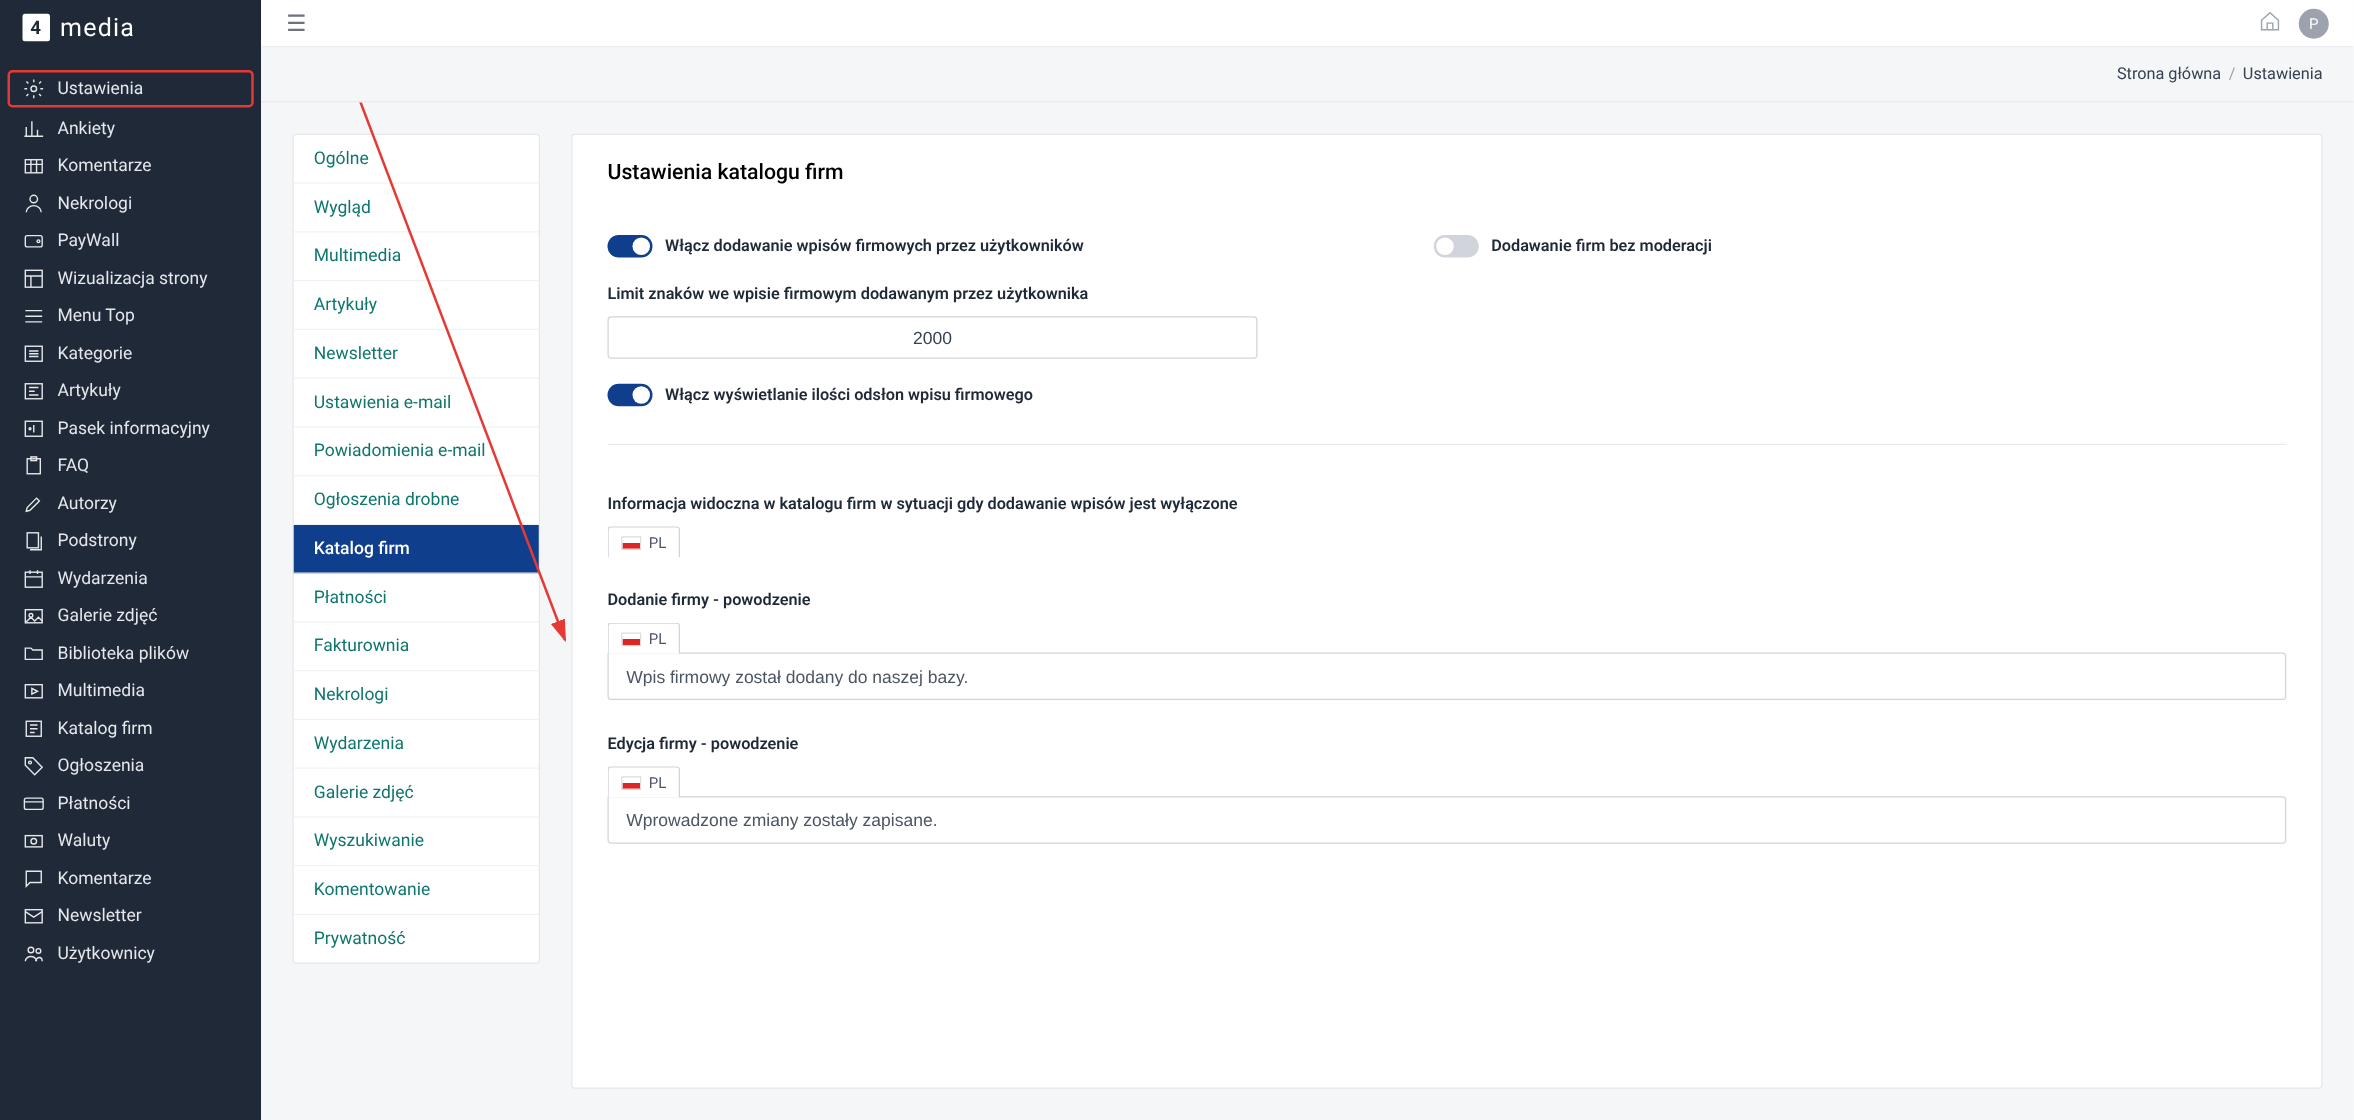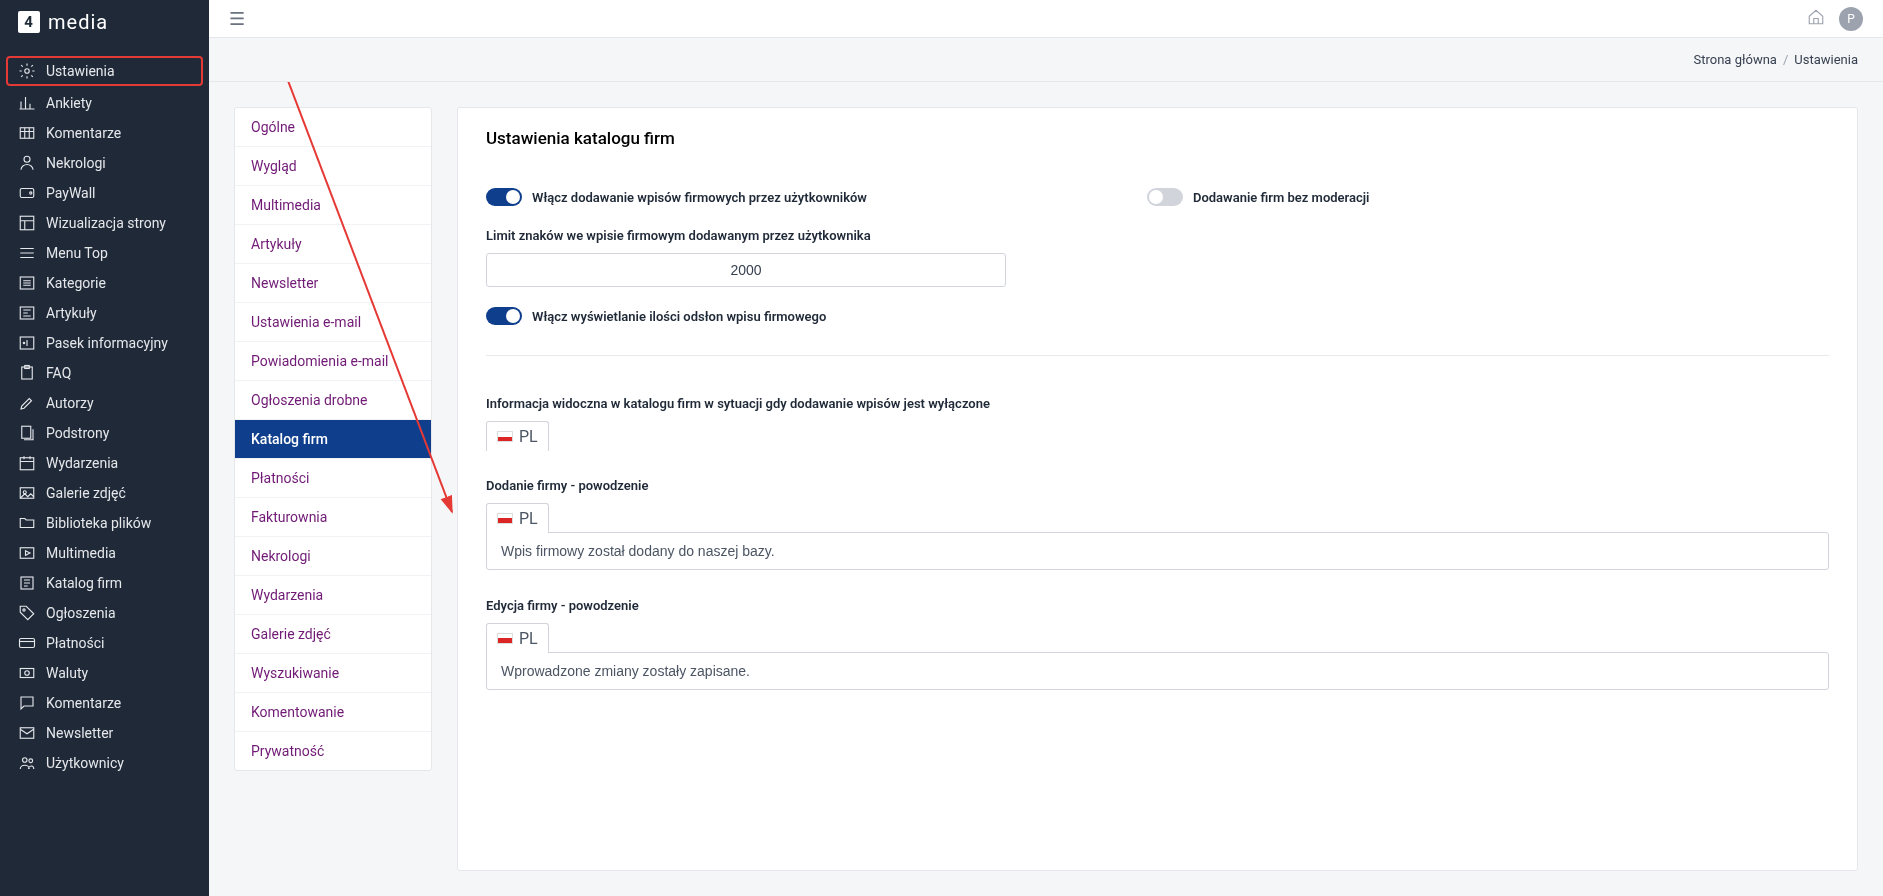--- a/index.html
+++ b/index.html
@@ -28,21 +28,21 @@
   .breadcrumb-bar { background:#f5f6f8; padding:14px 25px; border-bottom:1px solid #e5e7eb; display:flex; justify-content:flex-end; font-size:13px; color:#374151; }
   .breadcrumb-bar a { color:#374151; text-decoration:none; }
   .breadcrumb-bar .sep { margin:0 6px; color:#9ca3af; }
 
   .content { flex:1; display:flex; gap:25px; padding:25px; background:#f5f6f8; overflow:auto; position:relative; }
 
   .arrow-overlay { position:absolute; top:-90px; left:-100px; width:400px; height:550px; pointer-events:none; z-index:50;}
 
   .subnav { width:198px; background:#fff; border:1px solid #e5e7eb; border-radius:3px; flex-shrink:0; height:fit-content; }
   .subnav ul { list-style:none; }
-  .subnav li { padding:11px 16px; font-size:14px; color:#701a75; border-bottom:1px solid #f1f2f4; cursor:pointer; }
+  .subnav li { padding:11px 16px; font-size:14px; color:#0f766e; border-bottom:1px solid #f1f2f4; cursor:pointer; }
   .subnav li:last-child { border-bottom:none; }
   .subnav li.active { background:#0f3e8c; color:#fff; font-weight:500; }
 
   .panel { flex:1; background:#fff; border:1px solid #e5e7eb; border-radius:3px; padding:20px 28px; }
   .panel h2 { font-size:17px; font-weight:500; color:#000000; margin-bottom:25px; }
 
   .section { margin-bottom:30px; padding-bottom:25px; border-bottom:1px solid #e8e9ec;margin-top:40px; }
   .section:last-child { border-bottom:none; padding-bottom:0; margin-bottom:0; }
 
   .toggle-row { display:flex; gap:80px; margin-bottom:22px; flex-wrap:wrap;}
@@ -52,21 +52,21 @@
   .toggle.off { background:#d1d5db; }
   .toggle .knob { width:14px; height:14px; background:#fff; border-radius:50%; position:absolute; top:2px; }
   .toggle.on .knob { right:2px; }
   .toggle.off .knob { left:2px; }
   .toggle-label { font-size:13px; font-weight:600; color:#1f2937; }
 
   .field-label { font-size:13px; font-weight:600; color:#1f2937; margin-bottom:10px; display:block; }
   .text-input { width:520px; max-width:100%; padding:8px 12px; border:1px solid #d1d5db; border-radius:3px; font-size:14px; color:#374151; margin-bottom:20px;text-align:center;}
   .text-input-full { width:100%; padding:10px 14px; border:1px solid #d1d5db; border-radius:3px; font-size:14px; color:#4b5563;}
 
-  .lang-tab { display:inline-flex; align-items:center; gap:6px; border:1px solid #d1d5db; border-bottom:none; border-radius:3px 3px 0 0; padding:5px 10px; margin-bottom:-1px; position:relative; background:#fff; font-size:16px; color:#4b5563;}
+  .lang-tab { display:inline-flex; align-items:center; gap:6px; border:1px solid #d1d5db; border-bottom:none; border-radius:3px 3px 0 0; padding:5px 10px; margin-bottom:-1px; position:relative; background:#fff; font-size:12px; color:#4b5563;}
   .flag { width:16px; height:11px; background: linear-gradient(to bottom, #fff 0%, #fff 50%, #dc2626 50%, #dc2626 100%); border:1px solid #ddd;}
   .block { margin-bottom:28px; }
   .block .text-input-full { border-top-left-radius:0; }
 
   .toggle-row-single { display:flex; align-items:center; gap:10px; margin-bottom:5px;}
 </style>
 </head>
 <body>
 
 <div class="app">

